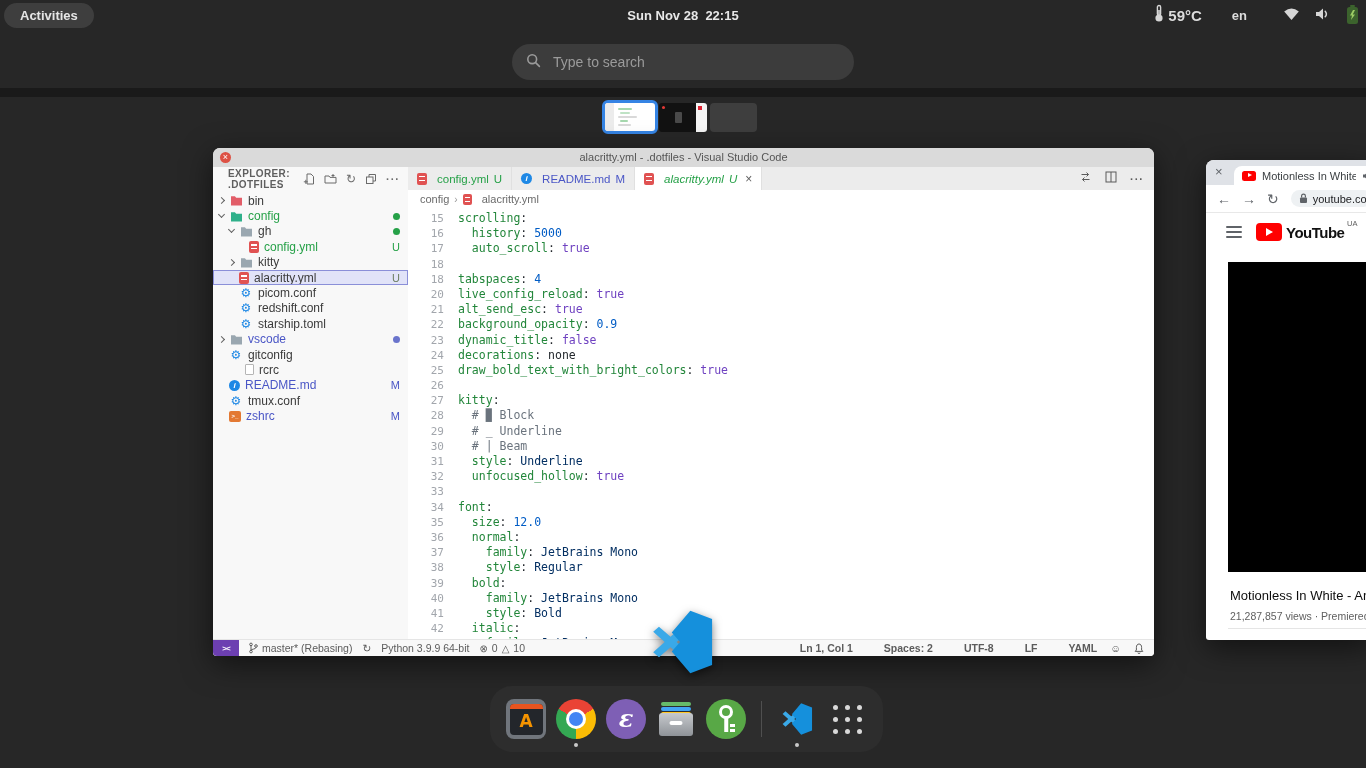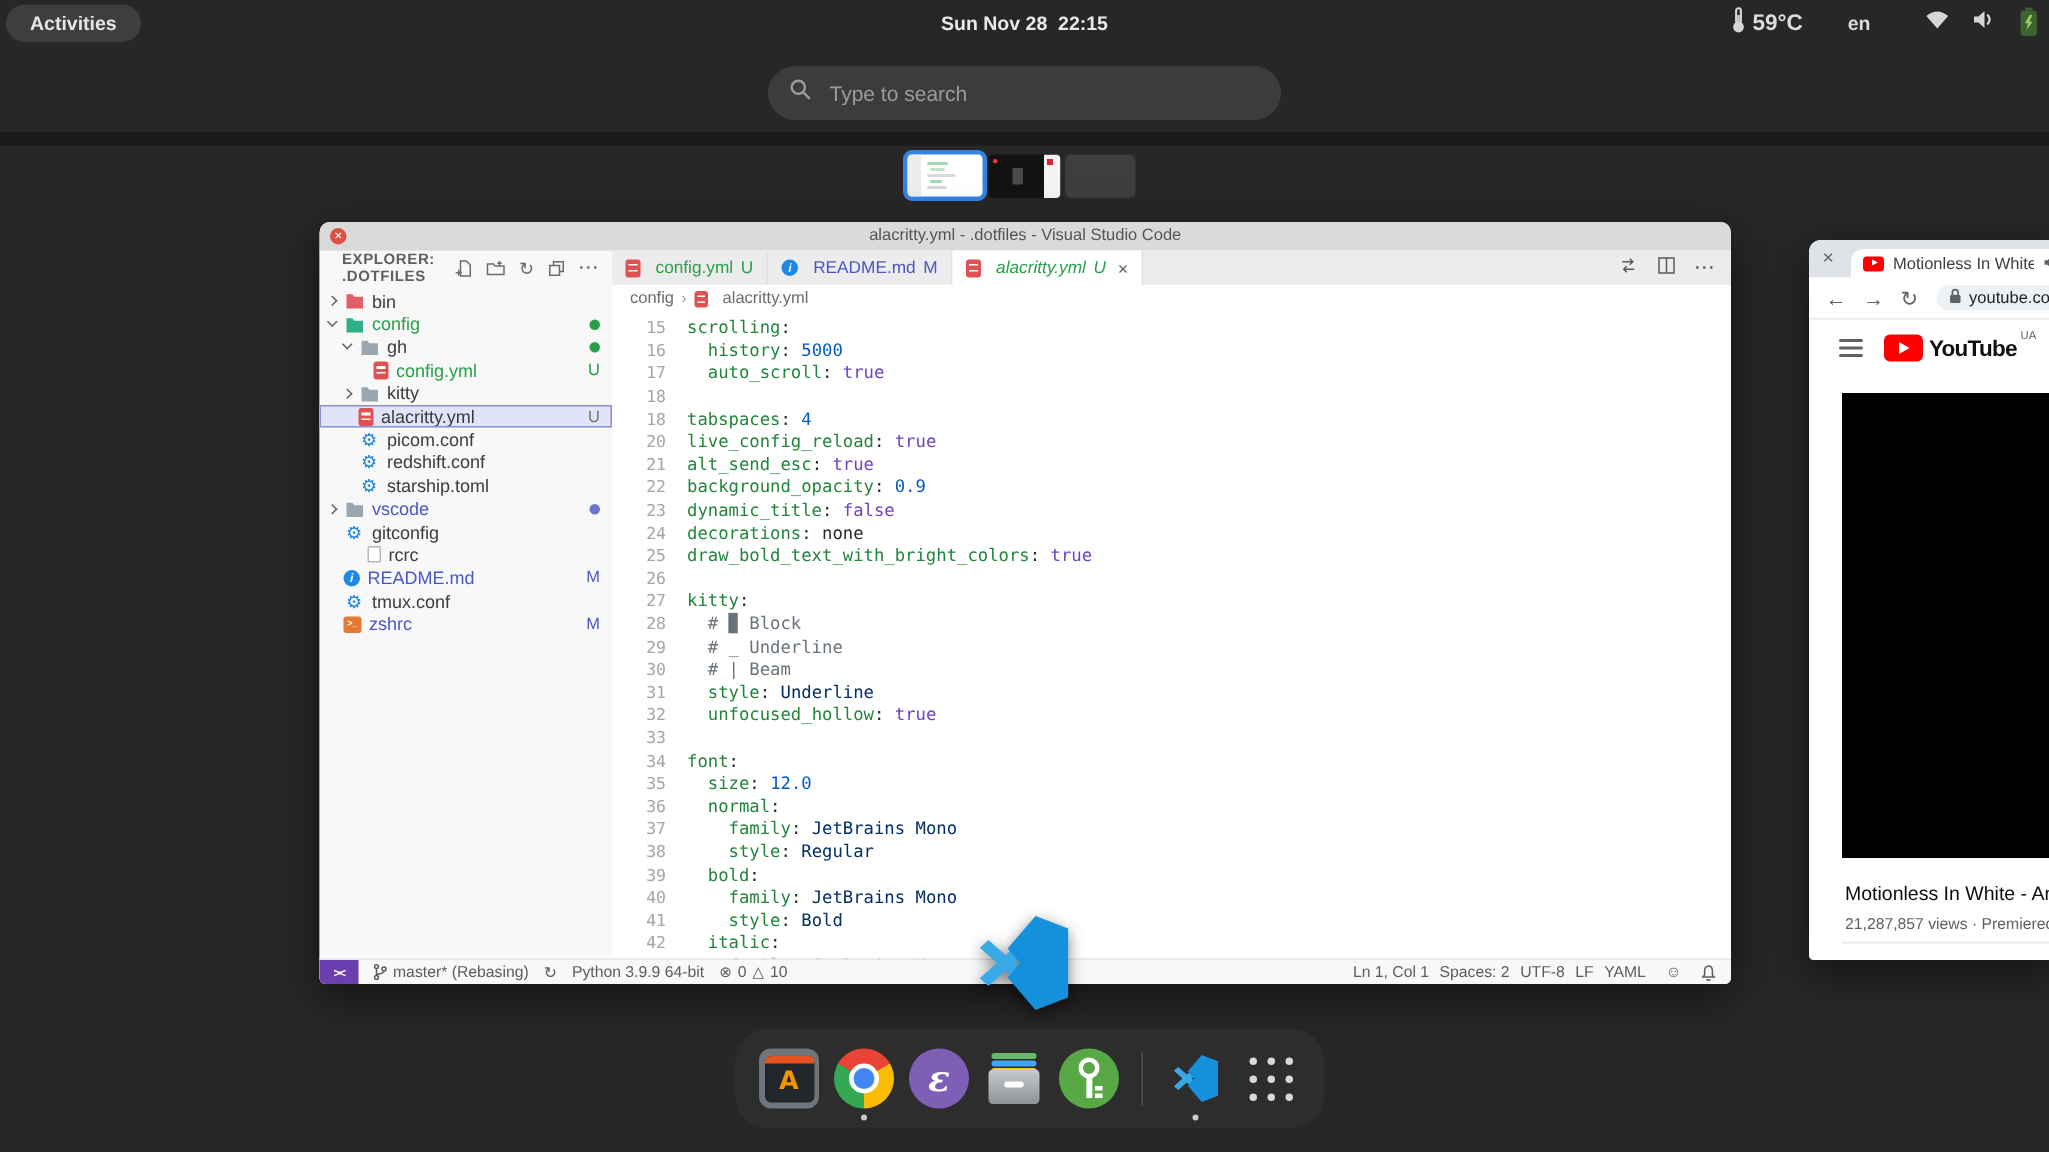--- a/index.html
+++ b/index.html
@@ -483,21 +483,21 @@
       </span>
       <span class="sb-item">↻</span>
       <span class="sb-item">Python 3.9.9 64-bit</span>
       <span class="sb-item">
         <span class="sb-ico">⊗</span>
         <span>0</span>
         <span class="sb-ico">△</span>
         <span>10</span>
       </span>
       <span class="sb-right">
-        <span style="display:flex;gap:7px;">
+        <span style="display:flex;gap:31px;font-weight:bold;">
             <span class="sb-item">Ln 1, Col 1</span>
             <span class="sb-item">Spaces: 2</span>
             <span class="sb-item">UTF-8</span>
             <span class="sb-item">LF</span>
             <span class="sb-item">YAML</span>
           </span>
         <span class="sb-item">☺</span>
         <span class="sb-item">
           <svg width="10" height="11" viewBox="0 0 10 11" fill="none" stroke="#5c5c5c">
               <path d="M5 1C3.2 1 2.4 2.6 2.4 4.4V7L1.2 8.4h7.6L7.6 7V4.4C7.6 2.6 6.8 1 5 1z"></path>

